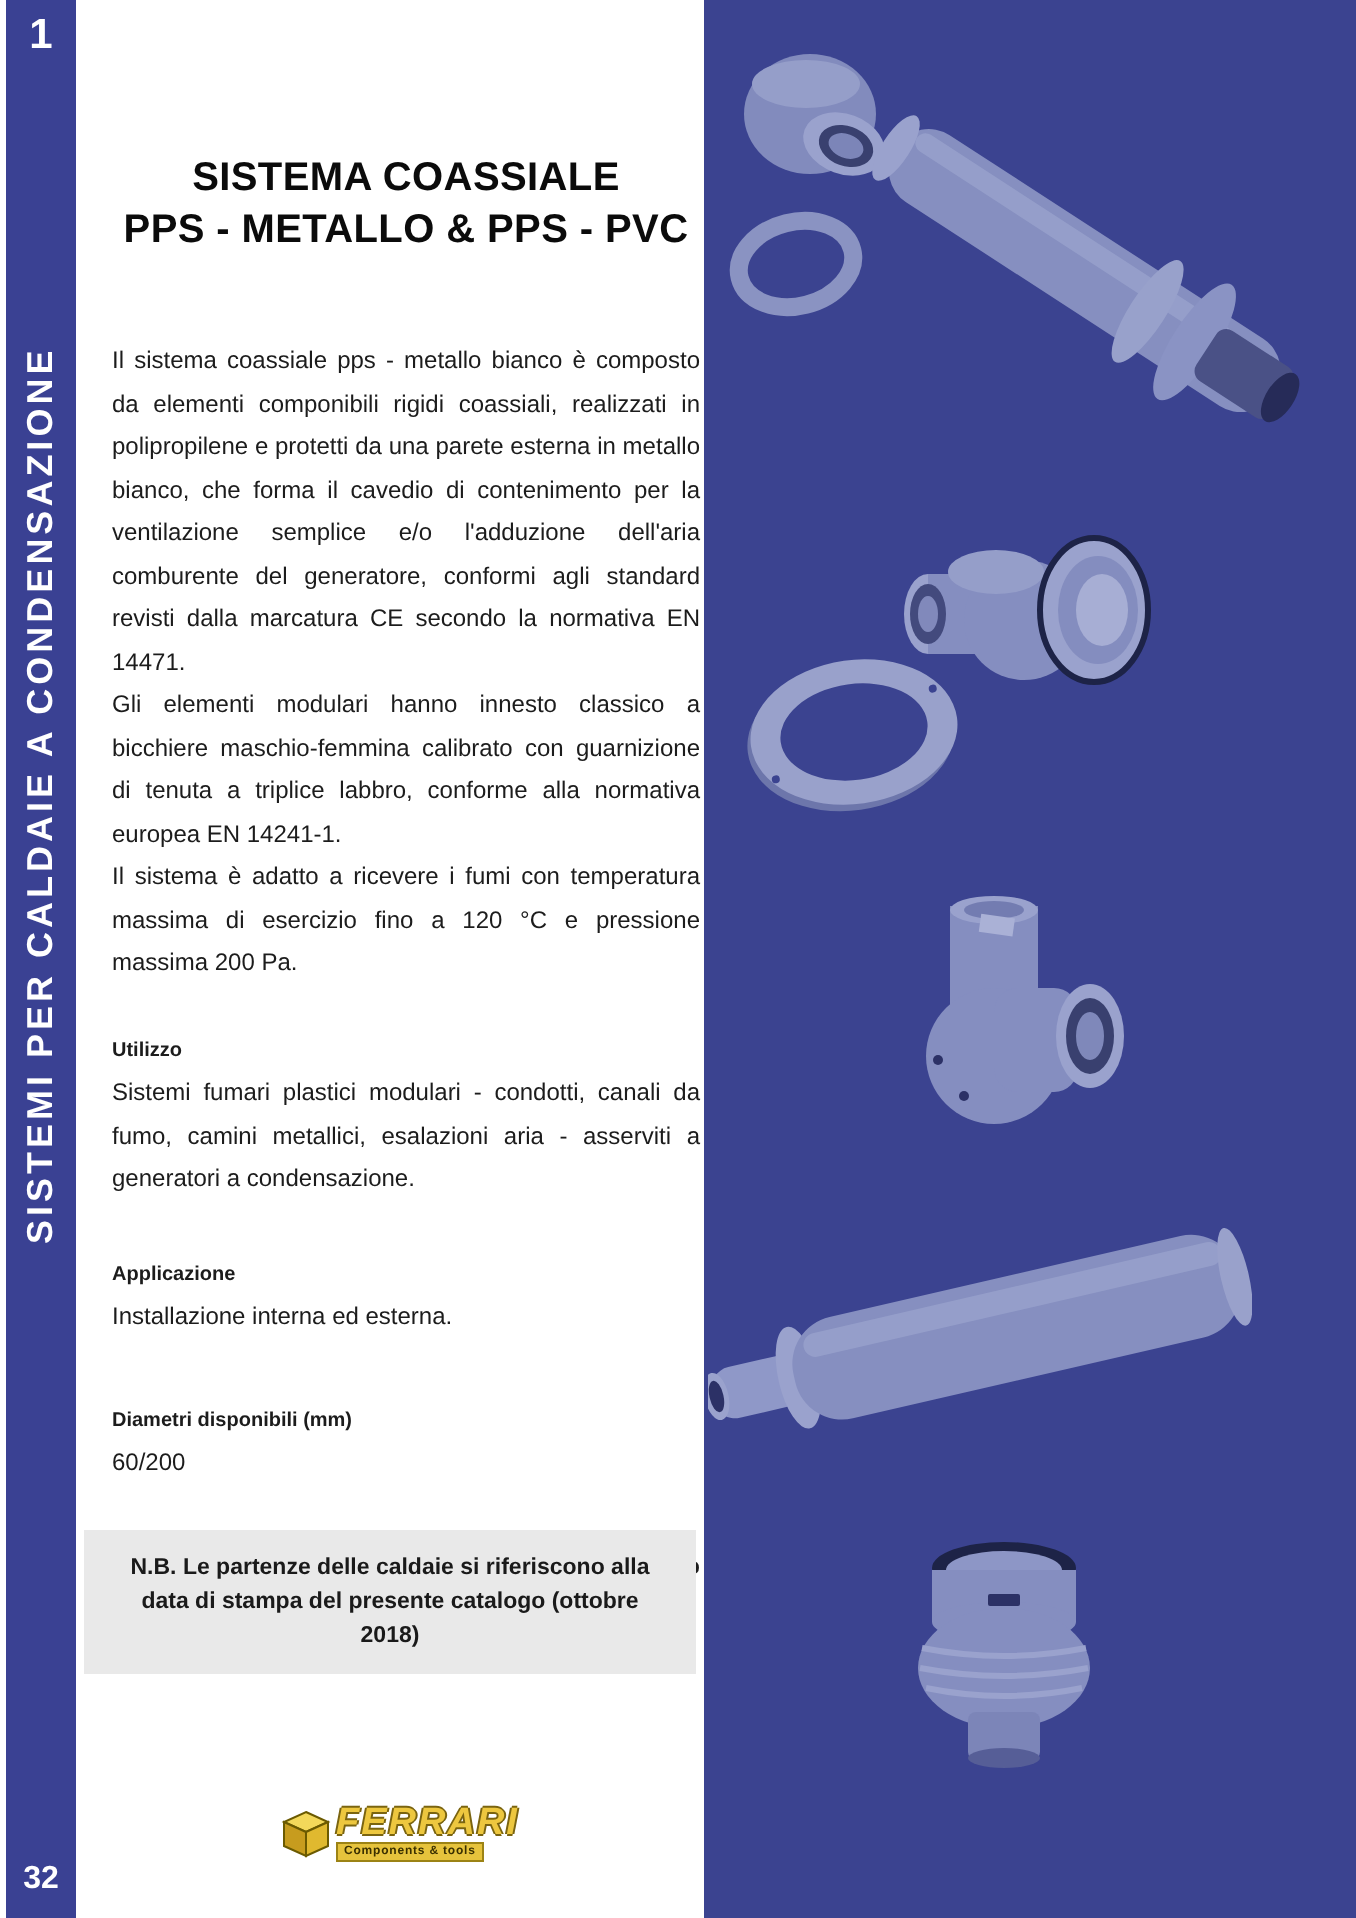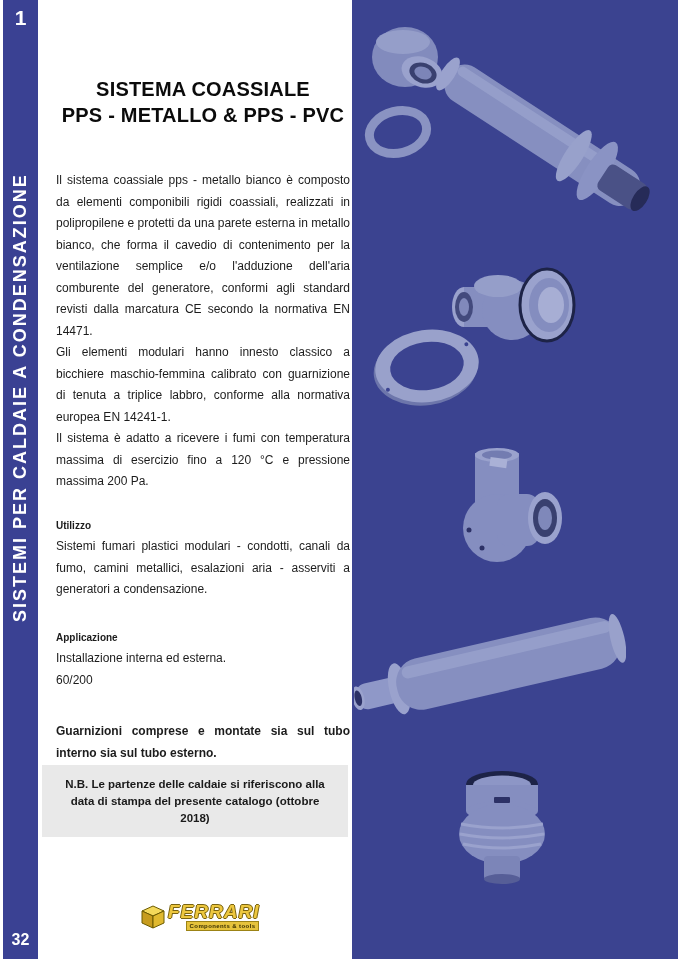--- a/index.html
+++ b/index.html
@@ -33,21 +33,21 @@
   
   .note-box{
     position:absolute;left:42px;top:765px;width:306px;height:72px;
     background:#e9e9e9;display:flex;align-items:center;justify-content:center;
     box-sizing:border-box;padding:13px 14px;
   }
   .note-box p{margin:0;font-size:11.5px;line-height:17px;font-weight:bold;
     color:#1a1a1a;text-align:center;}
   
   .footer-logo{position:absolute;left:140px;top:903px;display:flex;align-items:center;gap:2px;}
-  .logo-col{display:flex;flex-direction:column;align-items:flex-end;}
+  .logo-col{display:flex;flex-direction:column;align-items:flex-start;}
   .logo-text{
     font-size:19px;font-weight:bold;font-style:italic;color:#edc73f;letter-spacing:1px;line-height:17px;
     text-shadow:1px 0 0 #7a6410,-1px 0 0 #7a6410,0 1px 0 #7a6410,0 -1px 0 #7a6410;
   }
   .logo-tagline{
     margin-top:1px;background:#e6c33c;color:#3a3000;font-size:6px;font-weight:bold;
     padding:1px 3px;letter-spacing:0.4px;text-align:center;border:1px solid #9c8315;
   }
   
   .panel{position:absolute;left:352px;top:0;width:326px;height:959px;background:#3b4390;}
@@ -78,20 +78,21 @@
     <p class="body-p">Il sistema coassiale pps - metallo bianco è composto da elementi componibili rigidi coassiali, realizzati in polipropilene e protetti da una parete esterna in metallo bianco, che forma il cavedio di contenimento per la ventilazione semplice e/o l'adduzione dell'aria comburente del generatore, conformi agli standard revisti dalla marcatura CE secondo la normativa EN 14471.</p>
     <p class="body-p">Gli elementi modulari hanno innesto classico a bicchiere maschio-femmina calibrato con guarnizione di tenuta a triplice labbro, conforme alla normativa europea EN 14241-1.</p>
     <p class="body-p">Il sistema è adatto a ricevere i fumi con temperatura massima di esercizio fino a 120 °C e pressione massima 200 Pa.</p>
 
     <p class="heading mt-1">Utilizzo</p>
     <p class="body-p">Sistemi fumari plastici modulari - condotti, canali da fumo, camini metallici, esalazioni aria - asserviti a generatori a condensazione.</p>
 
     <p class="heading mt-2">Applicazione</p>
     <p class="body-p">Installazione interna ed esterna.</p>
 
+    <p class="heading mt-3">Diametri disponibili  (mm)</p>
     <p class="body-p">60/200</p>
 
     <p class="body-p bold-p mt-3">Guarnizioni comprese e montate sia sul tubo interno sia sul tubo esterno.</p>
   </main>
 
   <div class="note-box">
     <p>N.B. Le partenze delle caldaie si riferiscono alla data di stampa del presente catalogo (ottobre 2018)</p>
   </div>
 
   <div class="footer-logo">

